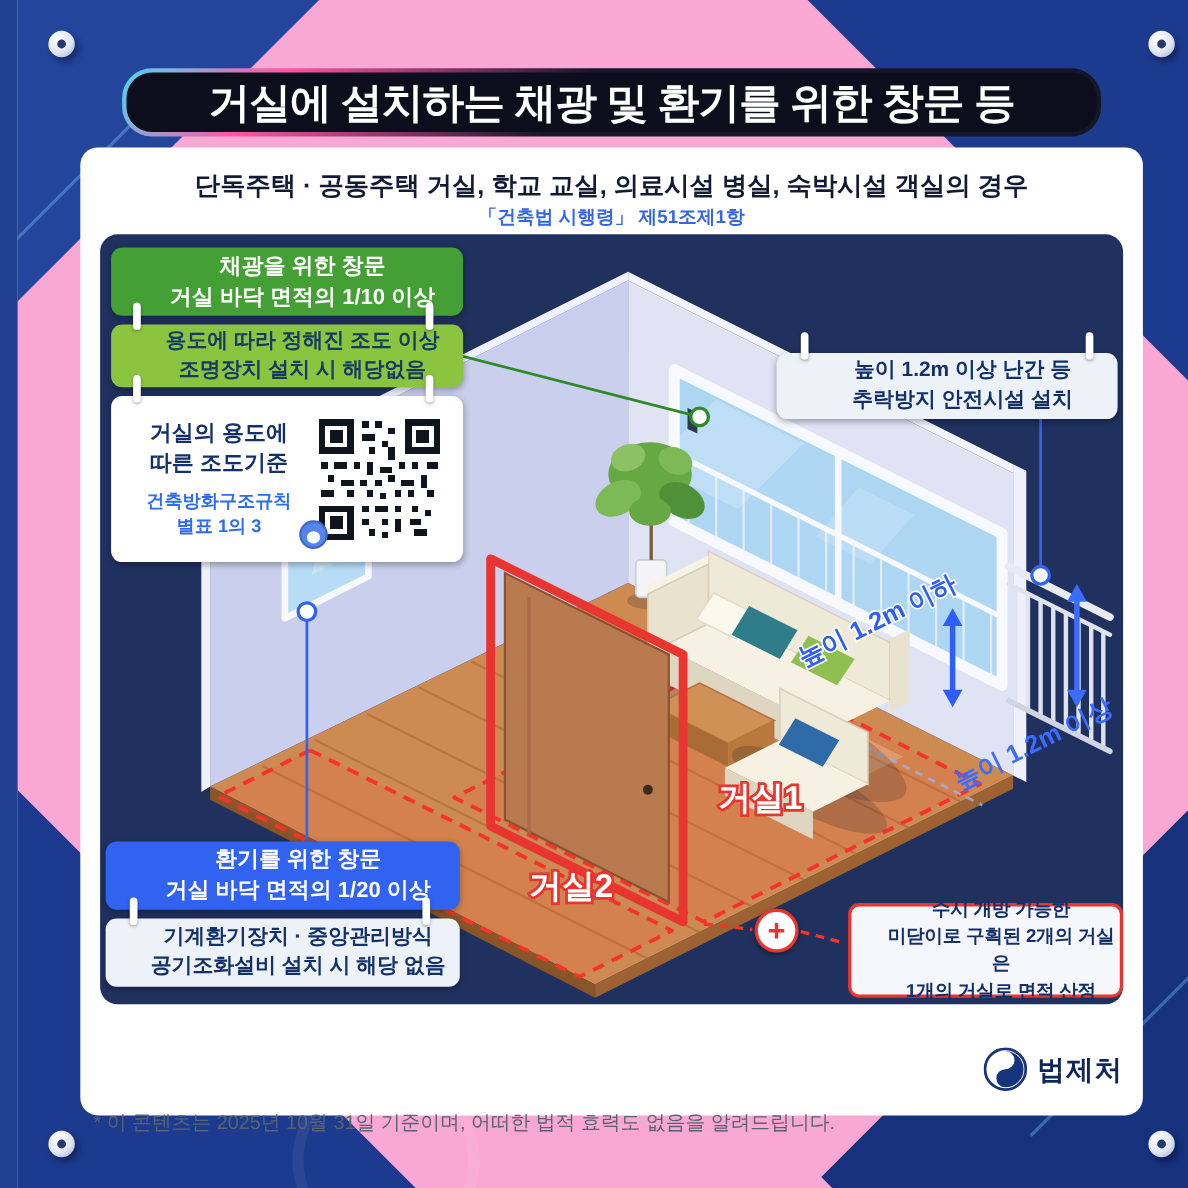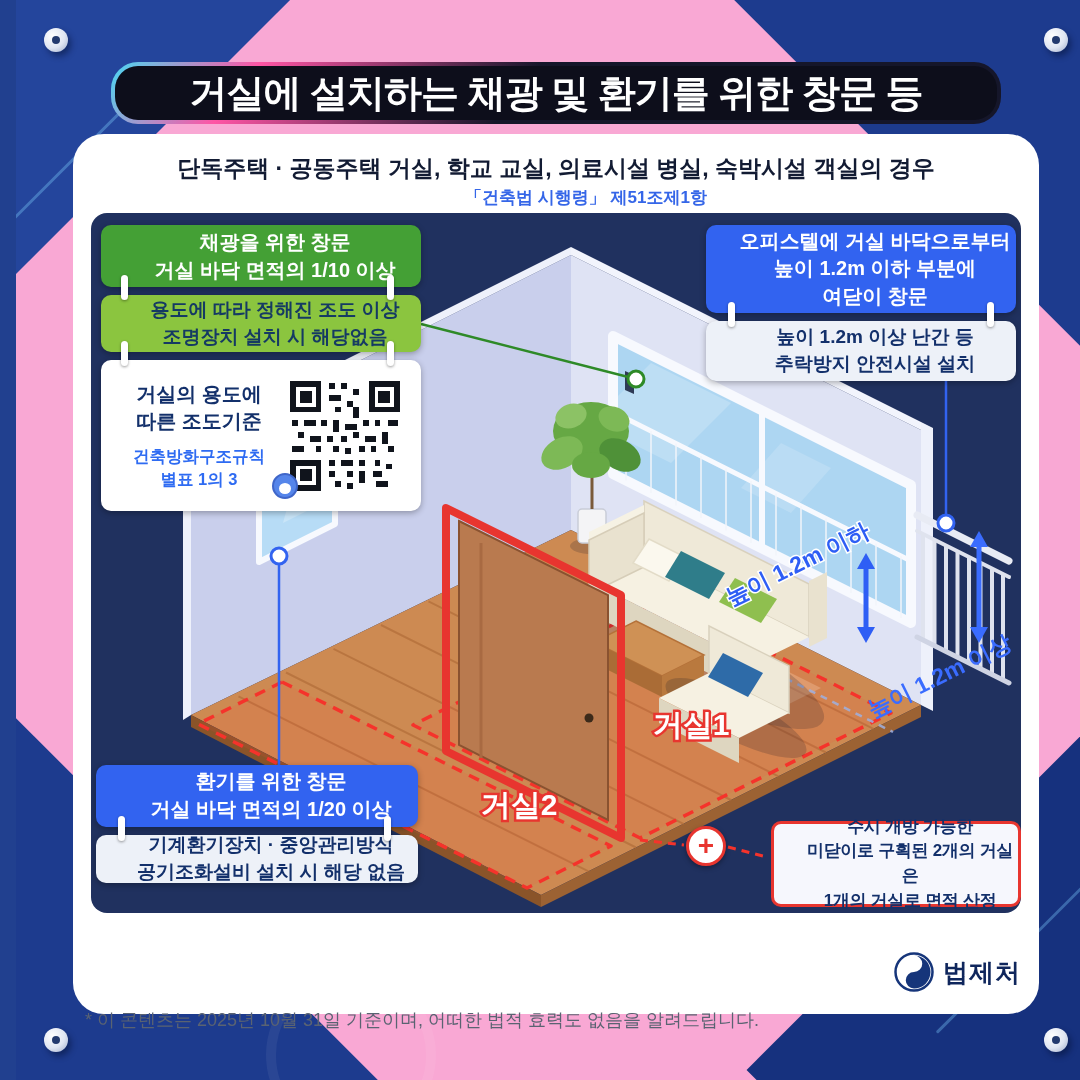--- a/index.html
+++ b/index.html
@@ -36,24 +36,24 @@
     background:linear-gradient(128deg,#48d9f4 0%,#ff55a5 16%,#15162a 46%,#15162a 100%);
   }
   .titlebar {
     position:absolute; inset:4px; border-radius:23px; background:#0d0e1b;
     display:flex; align-items:center; justify-content:center;
     color:#ffffff; font-size:38px; font-weight:800; letter-spacing:-1px;
   }
   
   .card {
     position:absolute; left:57px; top:134px; width:966px; height:880px;
-    background:#ffffff; border-radius:31px;
+    background:#ffffff; border-radius:16px;
   }
   .subtitle { position:absolute; top:19px; width:100%; text-align:center; font-size:23px; font-weight:700; color:#121b33; }
-  .lawref  { position:absolute; top:52px; width:100%; text-align:center; font-size:17px; font-weight:700; color:#3566e8;padding-left:30px; }
+  .lawref  { position:absolute; top:52px; width:100%; text-align:center; font-size:17px; font-weight:700; color:#3566e8; }
   
   .panel {
     position:absolute; left:18px; top:79px; width:930px; height:700px;
     background:#20315f; border-radius:16px; overflow:hidden;
   }
   .scene { position:absolute; inset:0; z-index:1; }
   
   .co {
     position:absolute; z-index:4; box-sizing:border-box; border-radius:10px;
     display:flex; flex-direction:column; justify-content:center; align-items:center;
@@ -347,35 +347,30 @@
                 <rect x="88" y="96" width="10" height="6"></rect>
                 <rect x="50" y="106" width="6" height="6"></rect>
               <rect x="62" y="108" width="6" height="6"></rect>
                 <rect x="92" y="106" width="12" height="6"></rect>
             </g>
           </svg>
           <div class="mascot"></div>
         </div>
       </div>
 
-      <div class="co blue" style="left:615px;top:12px;width:310px;height:88px">
-        <div>오피스텔에 거실 바닥으로부터</div>
-        <div>높이 1.2m 이하 부분에</div>
-        <div>여닫이 창문</div>
-      </div>
       <div class="co note" style="left:615px;top:108px;width:310px;height:60px">
         <div>높이 1.2m 이상 난간 등</div>
         <div>추락방지 안전시설 설치</div>
       </div>
 
       <div class="co blue" style="left:5px;top:552px;width:322px;height:62px">
         <div>환기를 위한 창문</div>
         <div>거실 바닥 면적의 1/20 이상</div>
       </div>
-      <div class="co note" style="left:5px;top:622px;width:322px;height:48px">
+      <div class="co note" style="left:5px;top:622px;width:322px;height:62px">
         <div>기계환기장치 · 중앙관리방식</div>
         <div>공기조화설비 설치 시 해당 없음</div>
       </div>
 
       <div class="co redbox" style="left:680px;top:608px;width:250px;height:86px">
         <div>수시 개방 가능한</div>
         <div>미닫이로 구획된 2개의 거실은</div>
         <div>1개의 거실로 면적 산정</div>
       </div>
       <div class="plus-badge">+</div>

